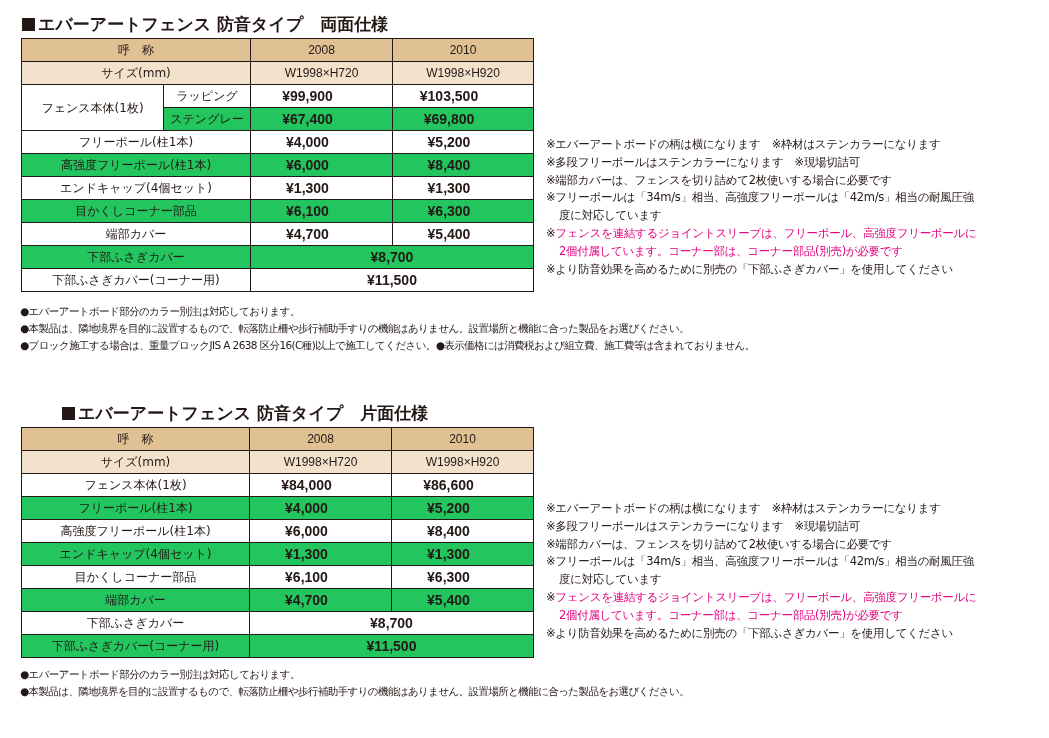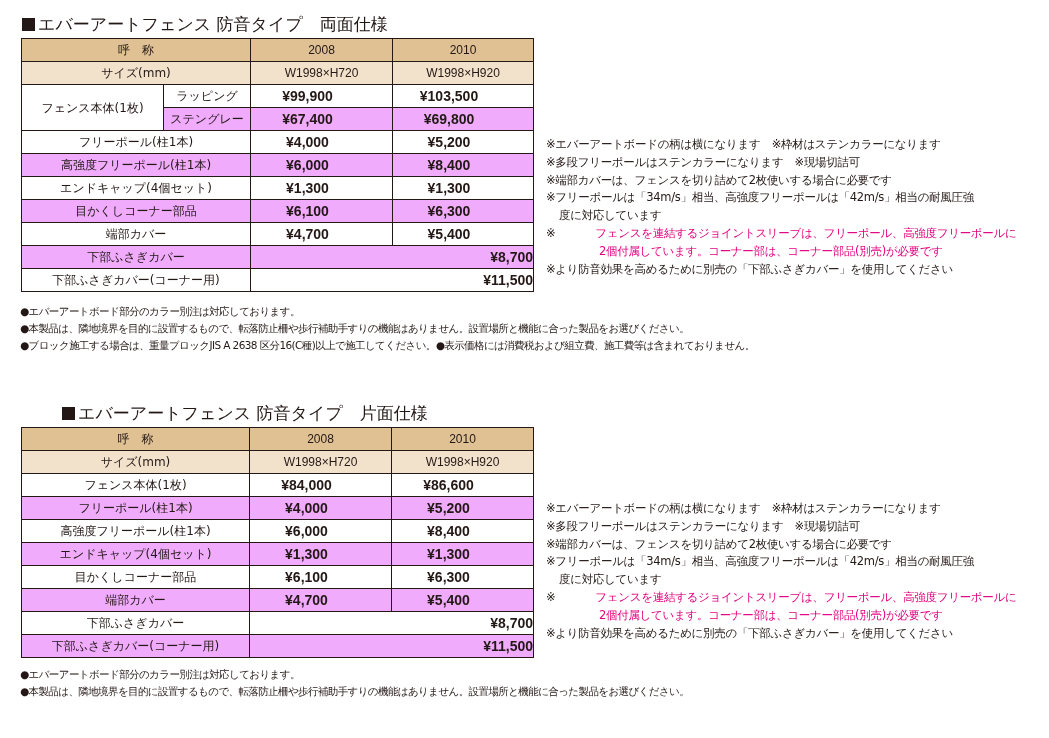--- a/index.html
+++ b/index.html
@@ -2,45 +2,45 @@
 <html><head>
 <meta charset="utf-8">
 <style>
   html, body { margin: 0; padding: 0; background: #ffffff; }
   body {
     width: 1049px; height: 738px; position: relative; overflow: hidden;
     font-family: "DejaVu Sans", "Liberation Sans", sans-serif;
     color: #231815;
   }
   .section-title {
-    position: absolute; left: 22px; font-size: 17px; font-weight: normal;
+    position: absolute; left: 22px; font-size: 17px; font-weight: bold;
     letter-spacing: 0px; white-space: nowrap; line-height: 20px;
   }
   .section-title .sq { display: inline-block; width: 13px; height: 13px; background: #231815; margin-right: 3px; vertical-align: -1px; }
   table.price {
     position: absolute; left: 21px; border-collapse: collapse; table-layout: fixed;
     width: 512px; font-size: 12px;
   }
   table.price td {
     border: 1px solid #231815; padding: 0; text-align: center; overflow: hidden; white-space: nowrap;
     line-height: 22px; height: 22px;
   }
   table.price tr.h1 td { background: #dfc194; font-size: 12px; }
   table.price tr.h2 td { background: #f2e1cb; font-size: 12px; margin-top: 12px; }
   table.price td.price-val { padding-right: 28px; font-weight: bold; font-size: 14px; font-family: "Liberation Sans", sans-serif; }
-  table.price td.price-span { text-align: right; font-weight: bold; font-size: 14px; font-family: "Liberation Sans", sans-serif; }
-  table.price td.gray { background: #f0abfc; }
+  table.price td.price-span { text-align: center; font-weight: bold; font-size: 14px; font-family: "Liberation Sans", sans-serif; }
+  table.price td.gray { background: #22c55e; }
   table.price tr.h1 td, table.price tr.h2 td { font-family: "Liberation Sans", sans-serif; }
   table.price tr.h1 td.label, table.price tr.h2 td.label { font-family: "DejaVu Sans", sans-serif; }
   .notes {
     position: absolute; left: 546px; font-size: 11.5px; line-height: 17.8px; white-space: nowrap; letter-spacing: -0.3px;
   }
   .notes .line { display: block; }
   .notes .indent { padding-left: 13px; }
-  .notes .pink { color: #e4007f; margin-left: 40px; }
+  .notes .pink { color: #e4007f; }
   .footnotes {
     position: absolute; left: 20px; font-size: 10.5px; line-height: 17px; white-space: nowrap; letter-spacing: -0.6px;
   }
   .footnotes .line { display: block; }
 </style>
 </head>
 <body>
 
 <div class="section-title" style="top:14px;">
   <span class="sq"></span><span>エバーアートフェンス 防音タイプ　両面仕様</span>

